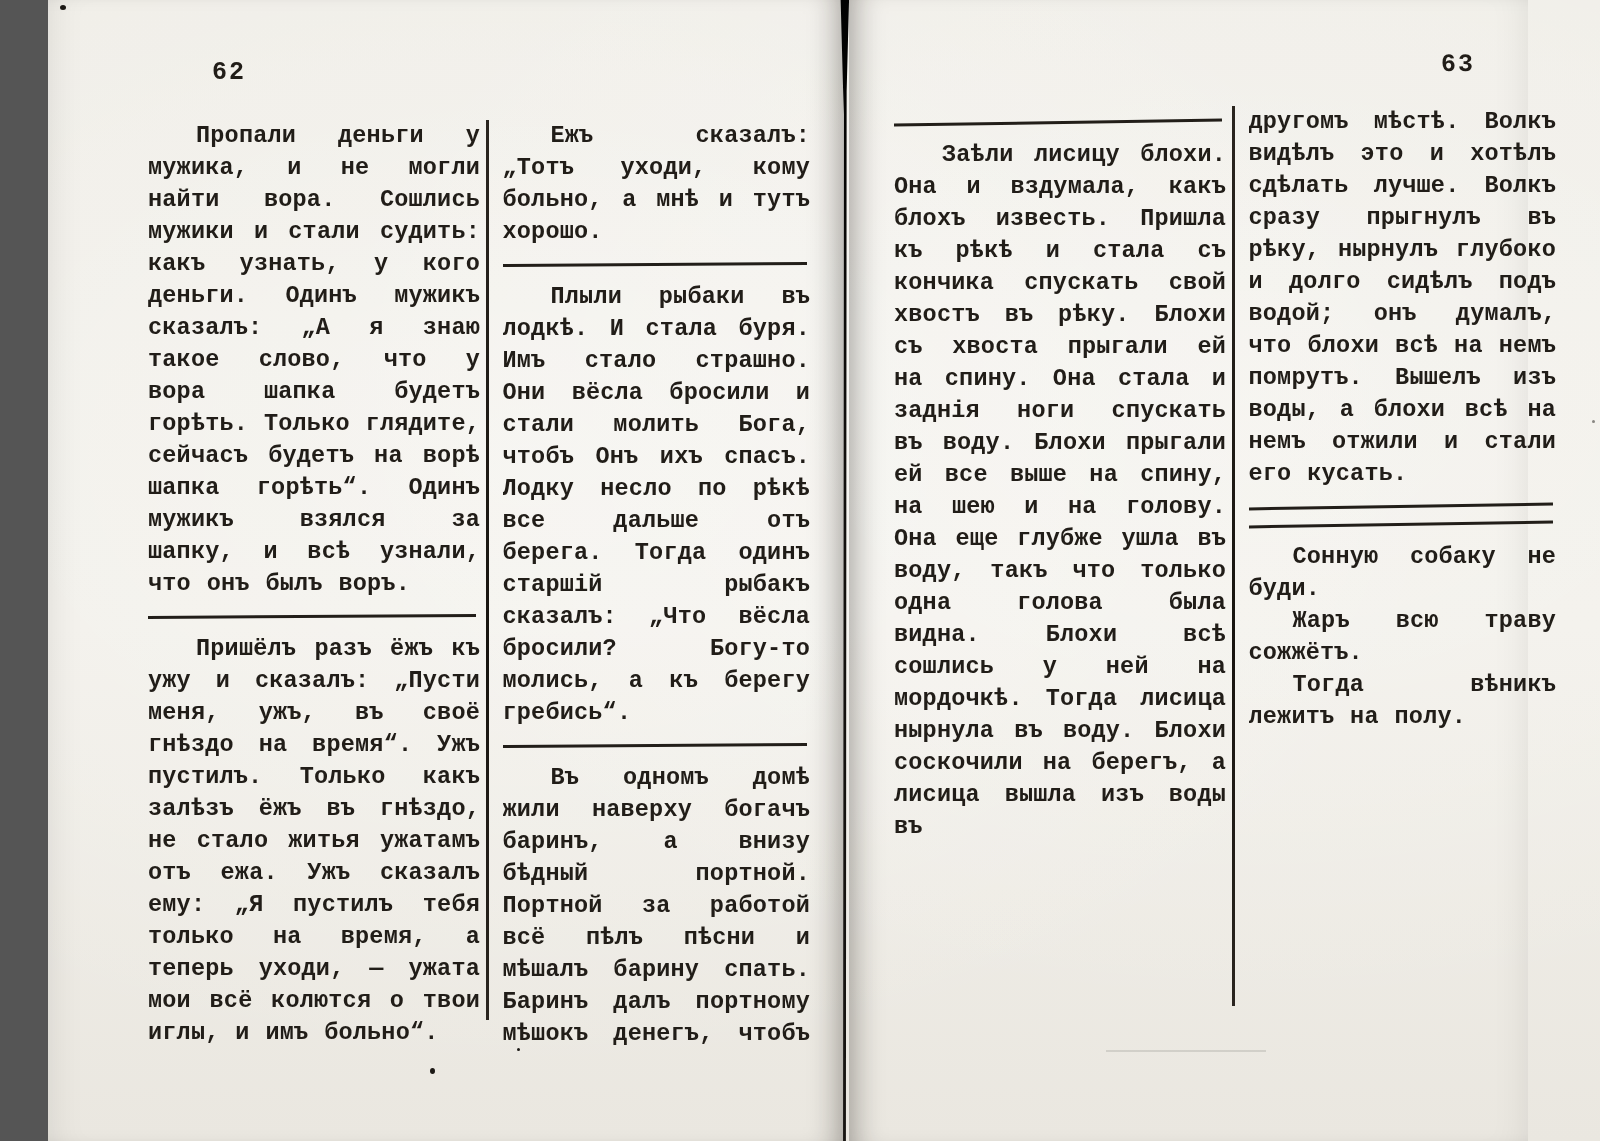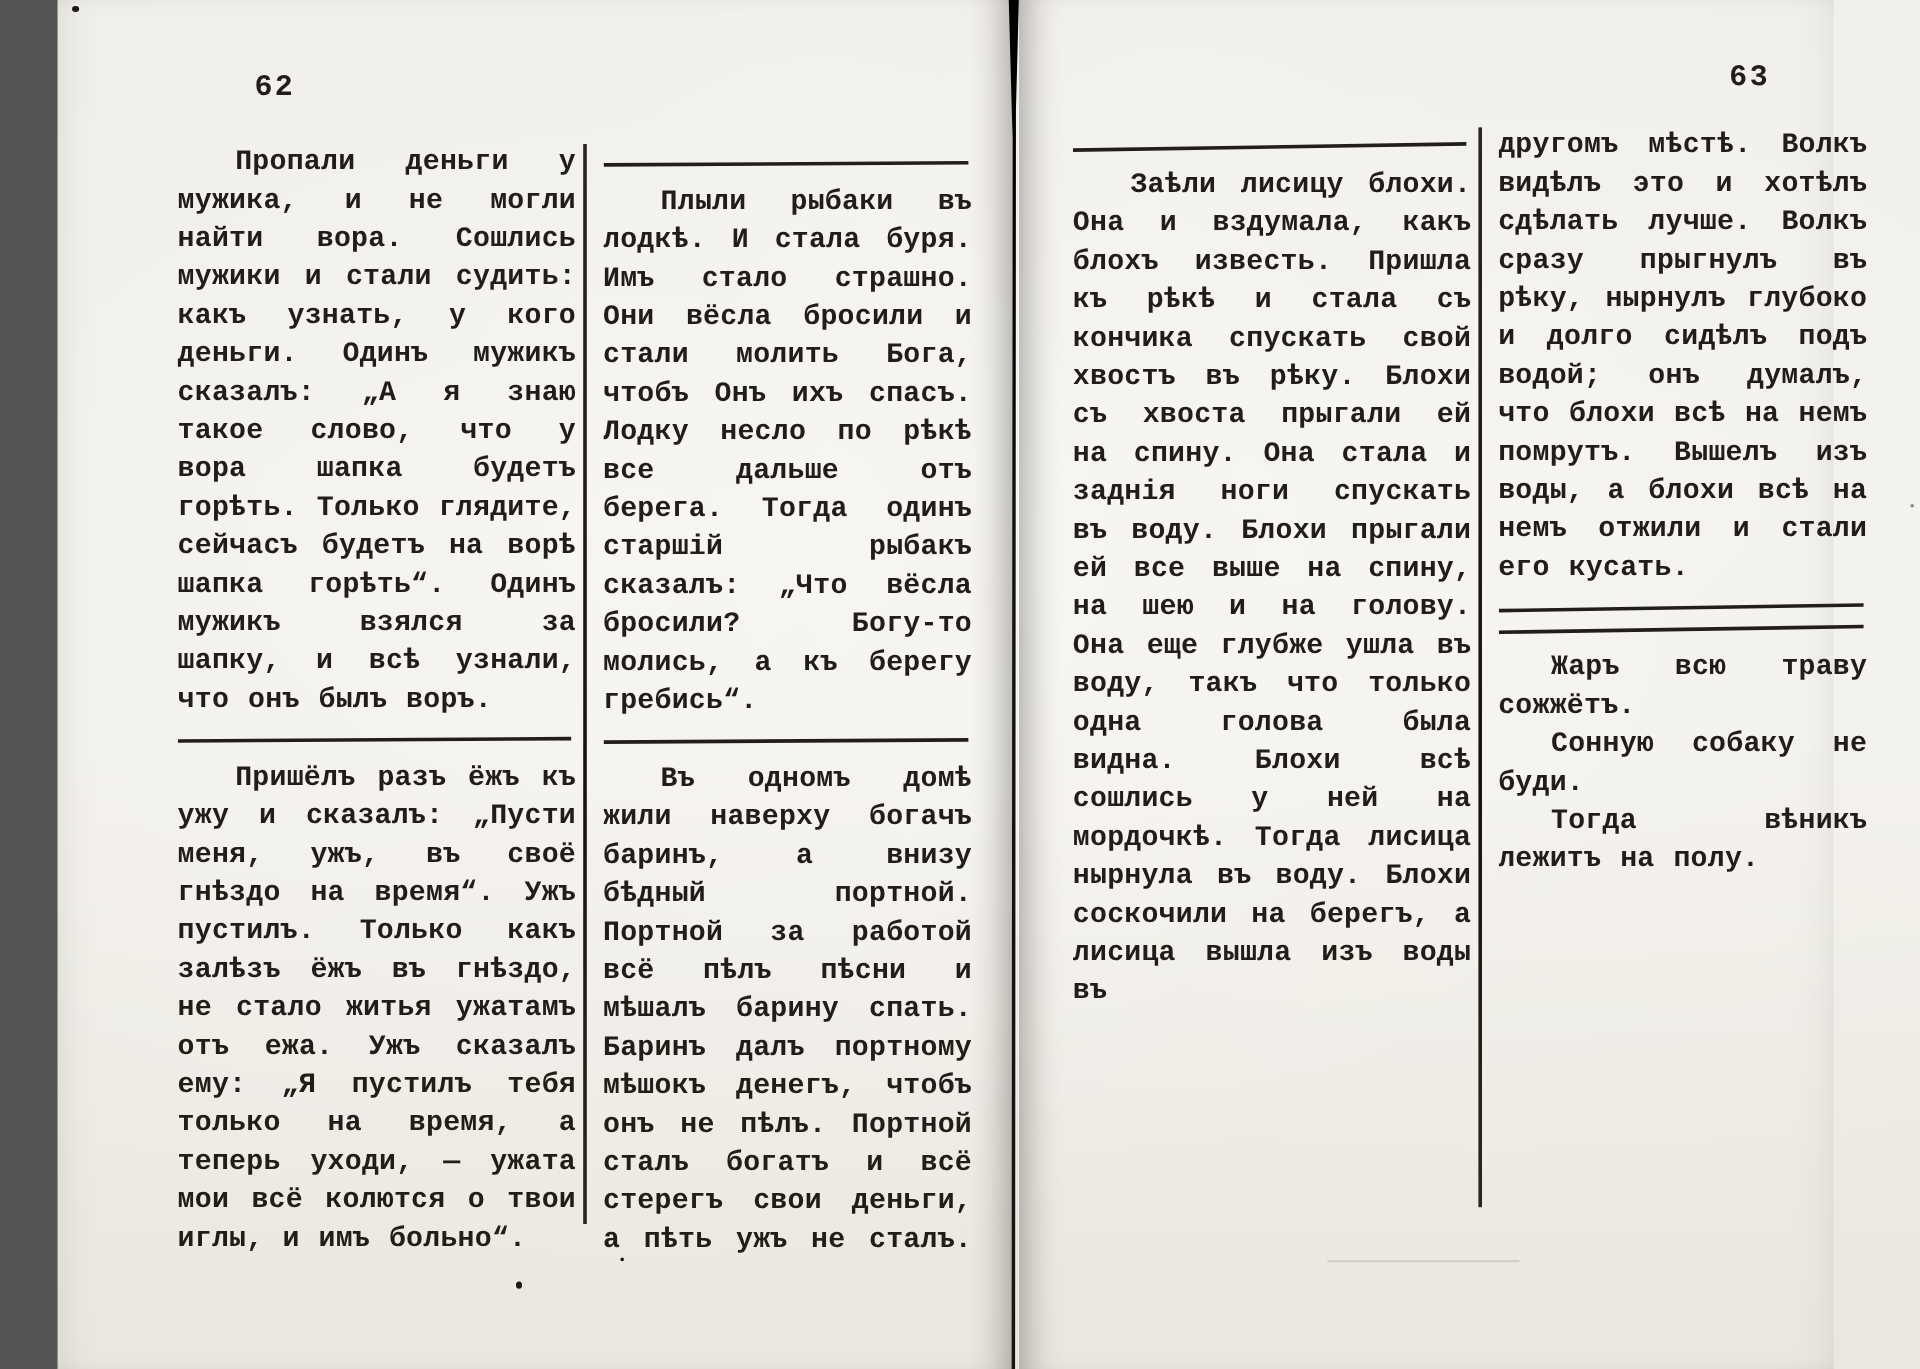--- a/index.html
+++ b/index.html
@@ -52,42 +52,43 @@
   <section class="page page-left">
     <div class="pagenum num-left">62</div>
     <div class="cols cols-left">
       <div class="col col-a">
         <p>Пропали деньги у мужика, и не могли найти вора. Сошлись мужики и стали судить: какъ узнать, у кого деньги. Одинъ мужикъ сказалъ: „А я знаю такое слово, что у вора шапка будетъ горѣть. Только глядите, сейчасъ будетъ на ворѣ шапка горѣть“. Одинъ мужикъ взялся за шапку, и всѣ узнали, что онъ былъ воръ.</p>
         <hr class="rule tilt-l">
         <p>Пришёлъ разъ ёжъ къ ужу и сказалъ: „Пусти меня, ужъ, въ своё гнѣздо на время“. Ужъ пустилъ. Только какъ залѣзъ ёжъ въ гнѣздо, не стало житья ужатамъ отъ ежа. Ужъ сказалъ ему: „Я пустилъ тебя только на время, а теперь уходи, — ужата мои всё колются о твои иглы, и имъ больно“.</p>
       </div>
       <div class="colrule"></div>
       <div class="col col-b">
+        <p>Ежъ сказалъ: „Тотъ уходи, кому больно, а мнѣ и тутъ хорошо.</p>
         <hr class="rule tilt-l">
         <p>Плыли рыбаки въ лодкѣ. И стала буря. Имъ стало страшно. Они вёсла бросили и стали молить Бога, чтобъ Онъ ихъ спасъ. Лодку несло по рѣкѣ все дальше отъ берега. Тогда одинъ старшій рыбакъ сказалъ: „Что вёсла бросили? Богу-то молись, а къ берегу гребись“.</p>
         <hr class="rule tilt-l">
         <p>Въ одномъ домѣ жили наверху богачъ баринъ, а внизу бѣдный портной. Портной за работой всё пѣлъ пѣсни и мѣшалъ барину спать. Баринъ далъ портному мѣшокъ денегъ, чтобъ онъ не пѣлъ. Портной сталъ богатъ и всё стерегъ свои деньги, а пѣть ужъ не сталъ. И стало</p>
       </div>
     </div>
   </section>
 
   <section class="page page-right">
     <div class="pagenum num-right">63</div>
     <div class="cols cols-right">
       <div class="col col-a">
         <hr class="rule tilt-r">
         <p>Заѣли лисицу блохи. Она и вздумала, какъ блохъ известь. Пришла къ рѣкѣ и стала съ кончика спускать свой хвостъ въ рѣку. Блохи съ хвоста прыгали ей на спину. Она стала и заднія ноги спускать въ воду. Блохи прыгали ей все выше на спину, на шею и на голову. Она еще глубже ушла въ воду, такъ что только одна голова была видна. Блохи всѣ сошлись у ней на мордочкѣ. Тогда лисица нырнула въ воду. Блохи соскочили на берегъ, а лисица вышла изъ воды въ</p>
       </div>
       <div class="colrule"></div>
       <div class="col col-b">
         <p class="cont">другомъ мѣстѣ. Волкъ видѣлъ это и хотѣлъ сдѣлать лучше. Волкъ сразу прыгнулъ въ рѣку, нырнулъ глубоко и долго сидѣлъ подъ водой; онъ думалъ, что блохи всѣ на немъ помрутъ. Вышелъ изъ воды, а блохи всѣ на немъ отжили и стали его кусать.</p>
         <hr class="rule tilt-r">
         <hr class="rule tilt-r">
+        <p class="sent">Сонную собаку не буди.</p>
         <p class="sent">Жаръ всю траву сожжётъ.</p>
-        <p class="sent">Сонную собаку не буди.</p>
         <p class="sent">Тогда вѣникъ лежитъ на полу.</p>
 
       </div>
     </div>
   </section>
 
   <div class="speck" style="left:382px;top:1068px;width:5px;height:6px;"></div>
   <div class="speck" style="left:469px;top:1048px;width:3px;height:3px;"></div>
   <div class="speck" style="left:12px;top:5px;width:6px;height:5px;"></div>
   <div class="speck" style="left:1544px;top:420px;width:3px;height:3px;opacity:.5;"></div>

